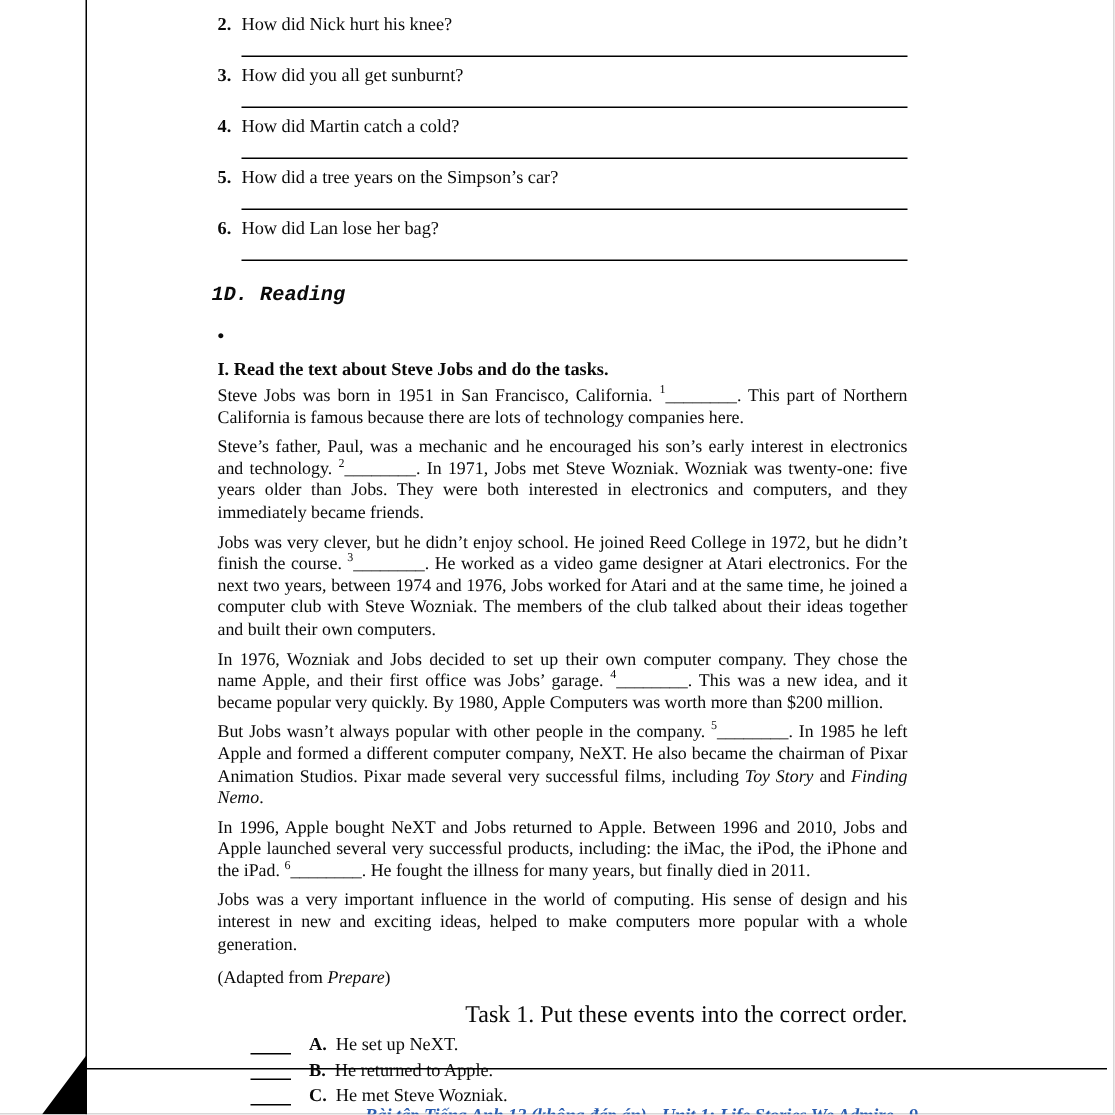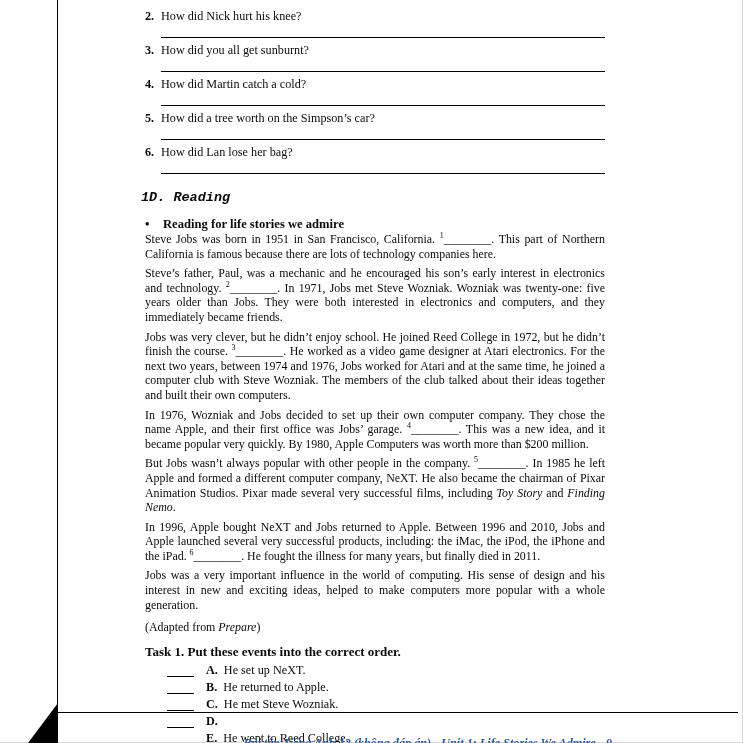--- a/index.html
+++ b/index.html
@@ -54,21 +54,21 @@
     margin:0; text-align:justify;
     font-size:11.9px; line-height:14.6px;
   }
   .passage p + p { margin-top:5px; }
   .passage sup { font-size:8px; line-height:0; }
   .source {
     text-align:left; font-size:11.9px; margin:8px 0 0 0;
   }
 
   
-  .task-title { font-weight:bold; font-size:13px; margin:9px 0 3px 0; }
+  .task-title { font-weight:normal; font-size:16px; margin:9px 0 3px 0;text-align:right; }
   .task-row { display:flex; align-items:flex-end; font-size:12.2px; line-height:14px; margin:3px 0; }
   .order-blank {
     width:27px; flex:0 0 27px; height:11px; margin-left:22px; margin-right:12px;
     border-bottom:1px solid #000;
   }
   .task-letter { font-weight:bold; margin-right:6px; }
 
   
   .footer-rule {
     position:absolute; left:57px; right:5px; top:712px;
@@ -108,40 +108,40 @@
       <div class="q-block">
         <div class="q-row">
           <span class="q-num">4.</span>
           <span class="q-text">How did Martin catch a cold?</span>
         </div>
         <div class="answer-line"></div>
       </div>
       <div class="q-block">
         <div class="q-row">
           <span class="q-num">5.</span>
-          <span class="q-text">How did a tree worth on the Simpson’s car?</span>
+          <span class="q-text">How did a tree years on the Simpson’s car?</span>
         </div>
         <div class="answer-line"></div>
       </div>
       <div class="q-block">
         <div class="q-row">
           <span class="q-num">6.</span>
           <span class="q-text">How did Lan lose her bag?</span>
         </div>
         <div class="answer-line"></div>
       </div>
     </section>
 
     <h2 class="section-title">1D. Reading</h2>
 
     <div class="bullet-row">
       <span class="bullet">•</span>
-      <span>Reading for life stories we admire</span>
     </div>
 
+    <p class="instruction">I. Read the text about Steve Jobs and do the tasks.</p>
 
     <div class="passage">
       <p><span>Steve Jobs was born in 1951 in San Francisco, California. </span><sup>1</sup><span>________.  This part of Northern California is famous because there are lots of technology companies here.</span></p>
       <p><span>Steve’s father, Paul, was a mechanic and he encouraged his son’s early interest in electronics and technology. </span><sup>2</sup><span>________. In 1971, Jobs met Steve Wozniak. Wozniak was twenty-one: five years older than Jobs. They were both interested in electronics and computers, and they immediately became friends.</span></p>
       <p><span>Jobs was very clever, but he didn’t enjoy school. He joined Reed College in 1972, but he didn’t finish the course. </span><sup>3</sup><span>________. He worked as a video game designer at Atari electronics. For the next two years, between 1974 and 1976, Jobs worked for Atari and at the same time, he joined a computer club with Steve Wozniak. The members of the club talked about their ideas together and built their own computers.</span></p>
       <p><span>In 1976, Wozniak and Jobs decided to set up their own computer company. They chose the name Apple, and their first office was Jobs’ garage. </span><sup>4</sup><span>________. This was a new idea, and it became popular very quickly. By 1980, Apple Computers was worth more than $200 million.</span></p>
       <p><span>But Jobs wasn’t always popular with other people in the company. </span><sup>5</sup><span>________. In 1985 he left Apple and formed a different computer company, NeXT. He also became the chairman of Pixar Animation Studios. Pixar made several very successful films, including </span><i>Toy Story</i><span> and </span><i>Finding Nemo</i><span>.</span></p>
       <p><span>In 1996, Apple bought NeXT and Jobs returned to Apple. Between 1996 and 2010, Jobs and Apple launched several very successful products, including: the iMac, the iPod, the iPhone and the iPad. </span><sup>6</sup><span>________. He fought the illness for many years, but finally died in 2011.</span></p>
       <p><span>Jobs was a very important influence in the world of computing. His sense of design and his interest in new and exciting ideas, helped to make computers more popular with a whole generation.</span></p>
     </div>

